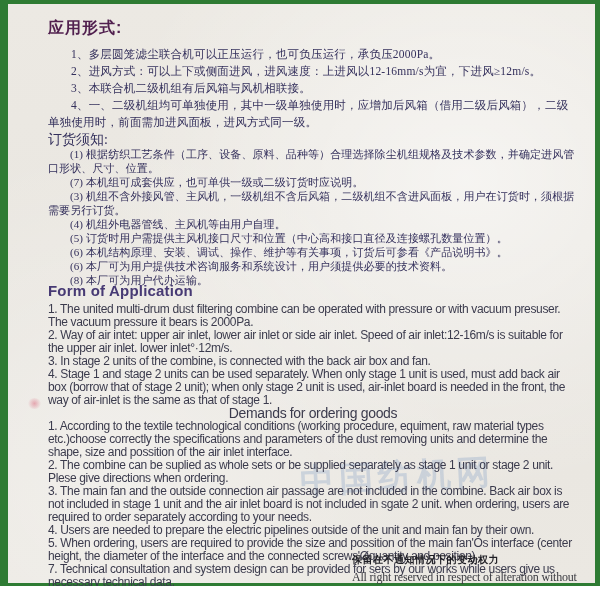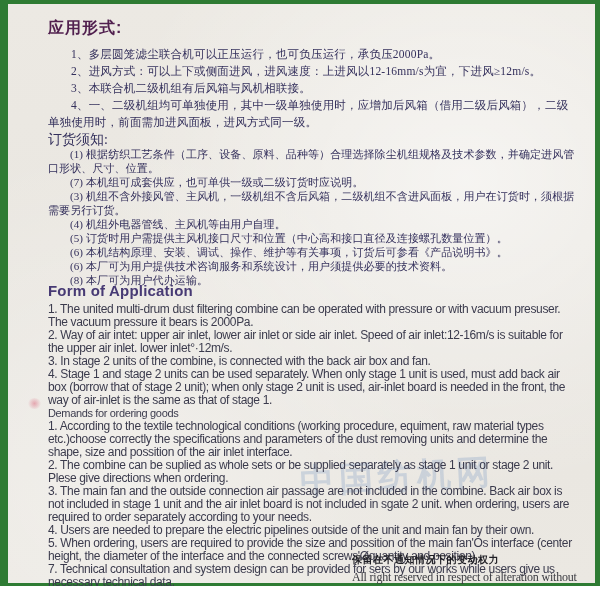--- a/index.html
+++ b/index.html
@@ -19,21 +19,21 @@
   .cn-block{position:absolute;left:40px;top:10px;width:530px;color:#34305c;
     font-family:"Liberation Serif","DejaVu Serif",serif;}
   .cn-title{font-size:16px;font-weight:bold;color:#51204f;letter-spacing:1px;margin:4px 0 7px 0;
     font-family:"Liberation Sans",sans-serif;}
   .cn-p{margin:0;font-size:11.5px;line-height:17px;text-indent:2em;letter-spacing:0.2px;}
   .cn-label{margin:1px 0 0 0;font-size:14px;line-height:15px;}
   .cn-note{margin:0;font-size:11px;line-height:14px;text-indent:2em;letter-spacing:0.1px;}
   .en-block{position:absolute;left:40px;top:276px;width:530px;color:#3b3b4d;}
   .en-title{font-size:15px;font-weight:bold;color:#473a74;margin:2px 0 4px 0;letter-spacing:0.2px;}
   .en-p{margin:0;font-size:12px;line-height:13px;letter-spacing:-0.35px;}
-  .en-label{margin:0;font-size:11px;line-height:13px;letter-spacing:-0.35px;}
+  .en-label{margin:0;font-size:14px;line-height:13px;letter-spacing:-0.35px;text-align:center;}
   .footer{position:absolute;left:344px;top:549px;width:226px;}
   .footer-cn{font-size:10px;font-weight:bold;color:#1e1e24;letter-spacing:0.5px;
     font-family:"Liberation Sans",sans-serif;margin:0;}
   .footer-en{font-size:12px;color:#3a3a40;font-family:"Liberation Serif","DejaVu Serif",serif;
     margin:3px 0 0 0;letter-spacing:-0.2px;}
   .watermark{position:absolute;left:292px;top:450px;font-size:34px;font-weight:bold;
     color:rgba(125,155,195,0.30);letter-spacing:5px;transform:rotate(-3deg);
     font-family:"Liberation Serif",serif;pointer-events:none;white-space:nowrap;}
   .pink-mark{position:absolute;left:19px;top:394px;width:15px;height:11px;border-radius:50%;
     background:radial-gradient(circle,rgba(220,110,130,0.55),rgba(220,110,130,0) 70%);}

